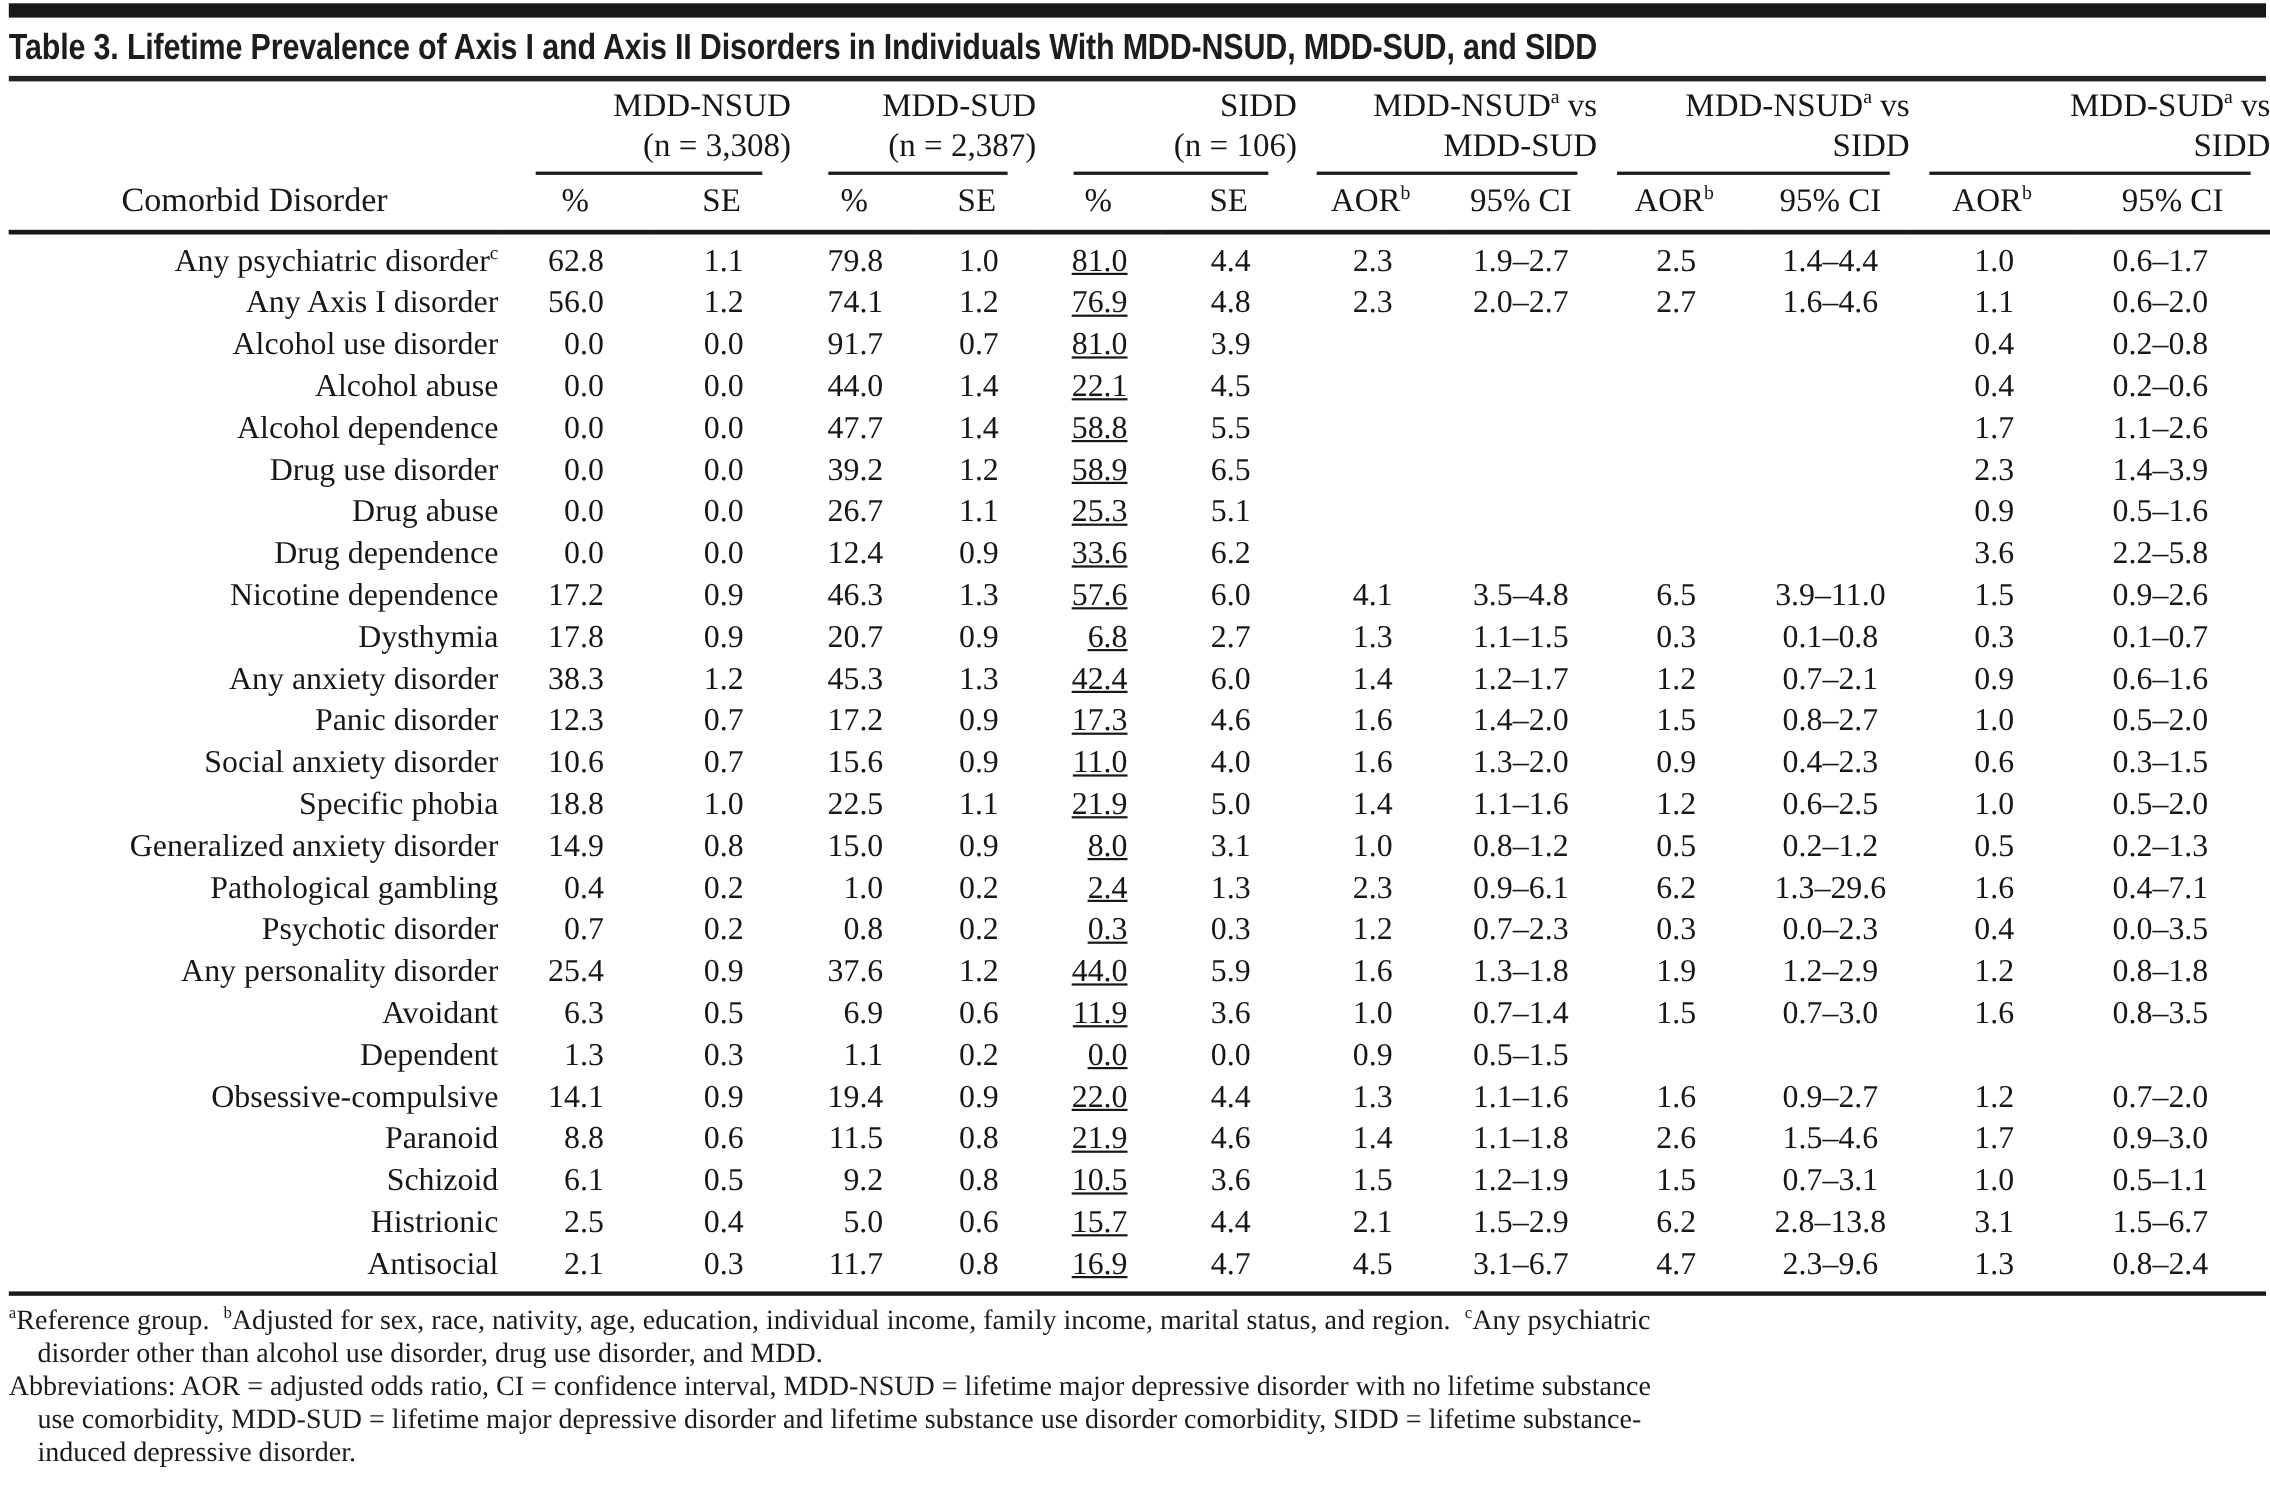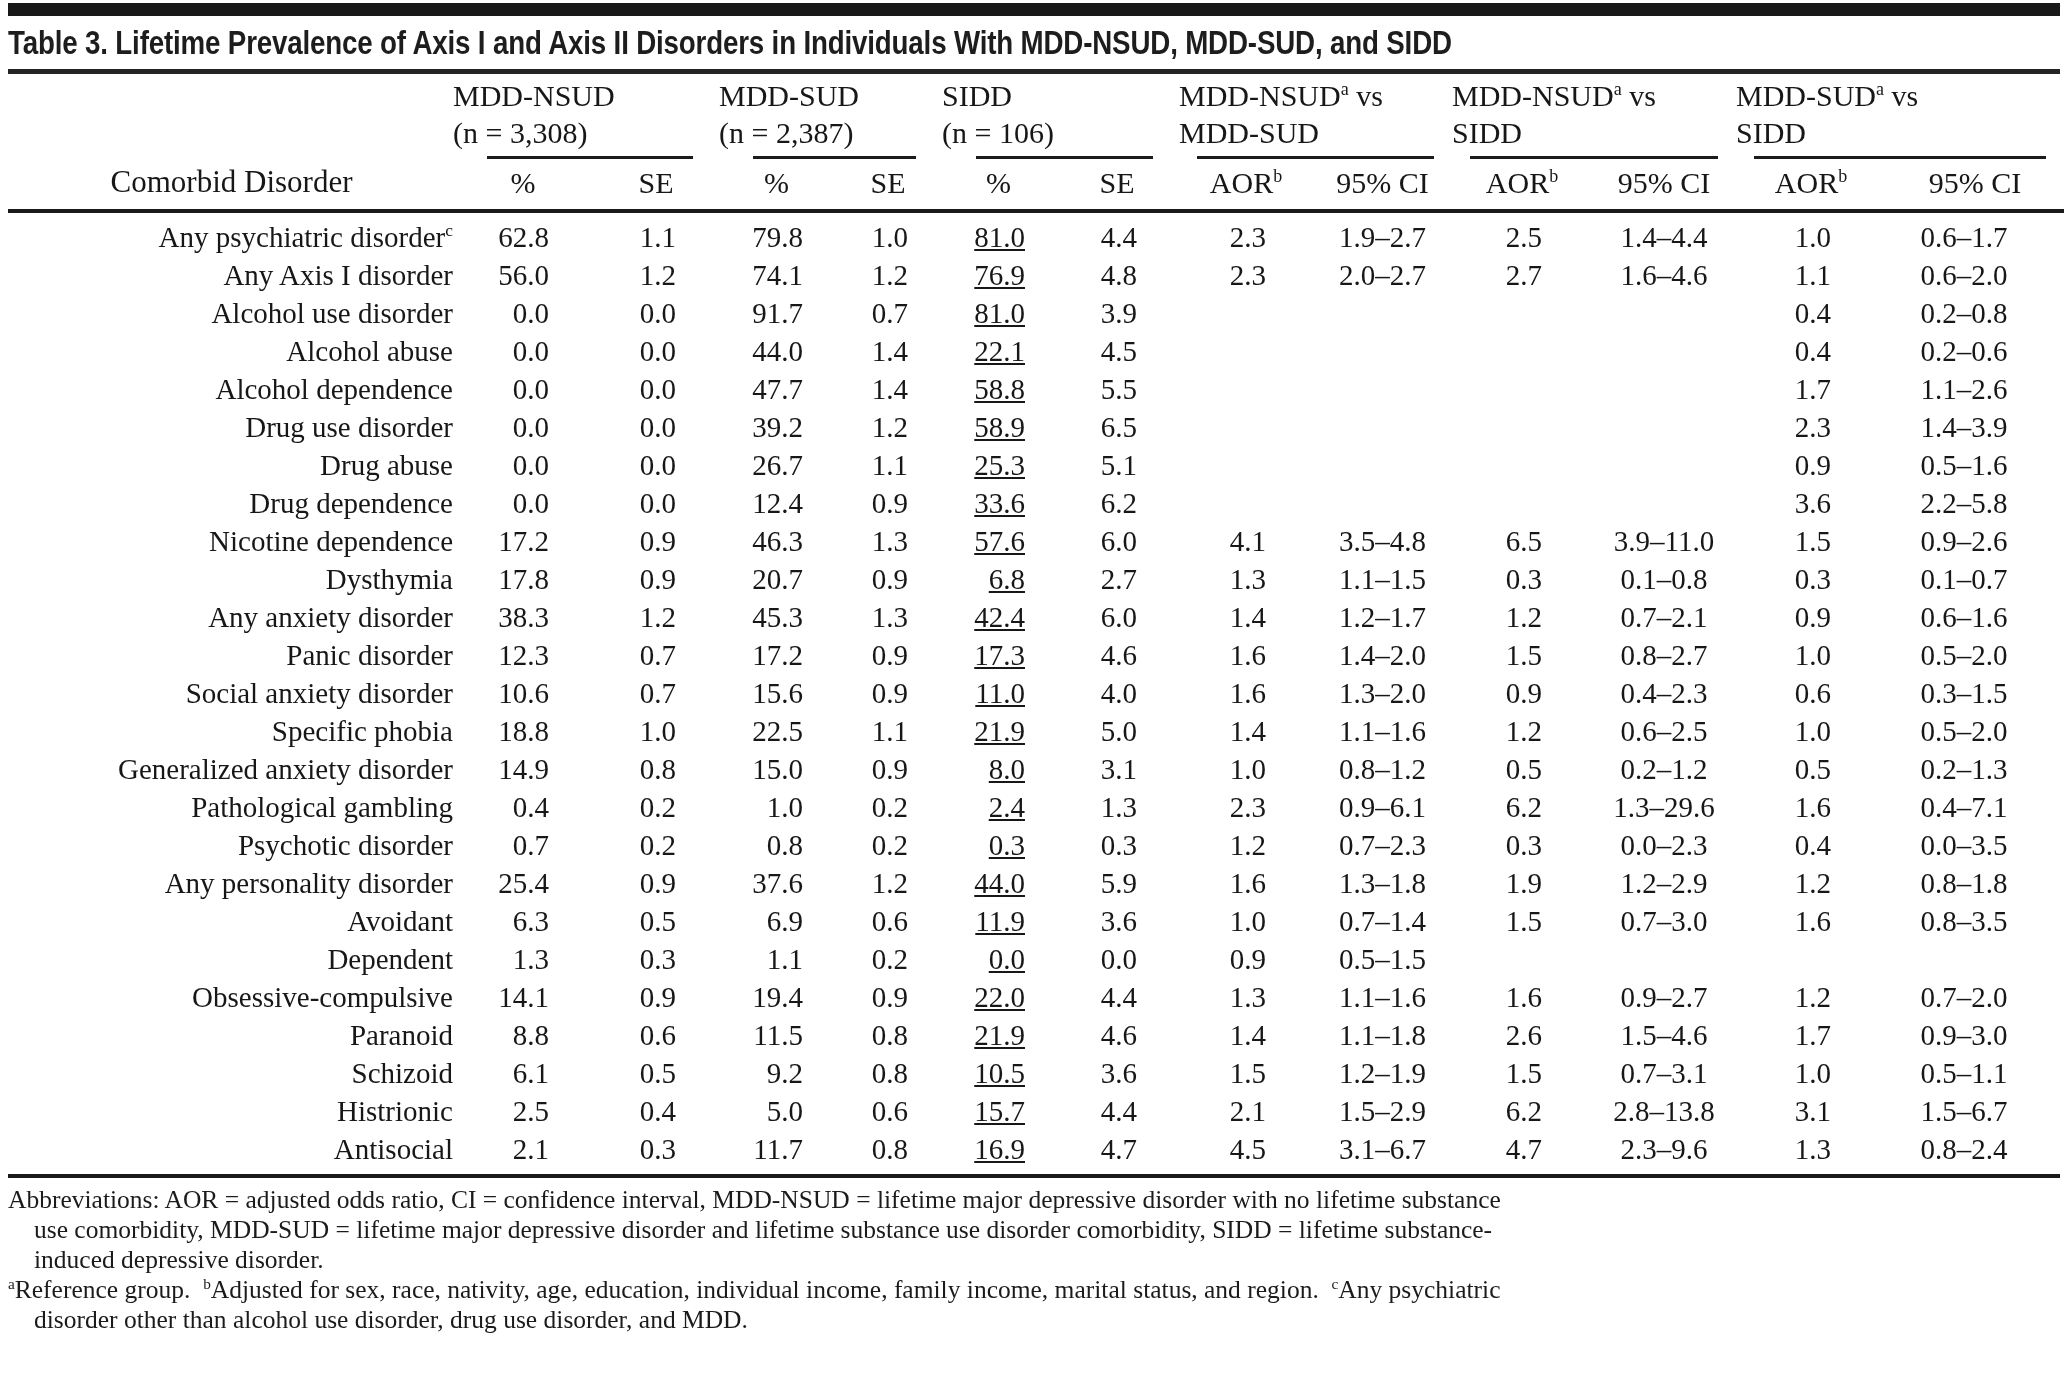--- a/index.html
+++ b/index.html
@@ -17,21 +17,21 @@
     white-space:nowrap;margin:8px 0 7px 0;
     transform:scaleX(0.84);transform-origin:0 50%;
     letter-spacing:-0.2px;
   }
   .title-rule{height:5px;background:#242424;margin-right:4px;}
 
   table{border-collapse:collapse;table-layout:fixed;margin-top:3px;}
   th,td{margin:0;padding:0;font-weight:normal;overflow:hidden;}
 
   
-  .grp{vertical-align:bottom;text-align:left;font-size:30px;line-height:37px;}
+  .grp{vertical-align:bottom;text-align:right;font-size:30px;line-height:37px;}
   .gl{height:3px;background:#1c1c1c;margin:5px 26px 0 34px;}
   .grp.cmp .gl{margin:5px 18px 0 18px;}
   .h-lbl{text-align:center;vertical-align:bottom;font-size:31px;padding:0 0 9px 2px;}
   .h-sub{text-align:center;vertical-align:bottom;font-size:30px;padding:7px 0 9px 0;}
   tr.subrow th{border-bottom:4px solid #1a1a1a;}
 
   
   tbody td{font-size:29px;line-height:38px;white-space:nowrap;}
   tbody tr:first-child td{padding-top:5px;}
   td.lbl{text-align:right;padding-left:2px;}
@@ -493,17 +493,17 @@
           <td class="c8">4.7</td>
           <td class="c9">2.3–9.6</td>
           <td class="c10">1.3</td>
           <td class="c11">0.8–2.4</td>
         </tr>
       </tbody>
   </table>
 
   <div class="body-rule"></div>
   <div class="footnotes" id="footnotes">
+      <p class="fn"><sup>a</sup>Reference group.  <sup>b</sup>Adjusted for sex, race, nativity, age, education, individual income, family income, marital status, and region.  <sup>c</sup>Any psychiatric disorder other than alcohol use disorder, drug use disorder, and MDD.</p>
       <p class="fn">Abbreviations: AOR = adjusted odds ratio, CI = confidence interval, MDD-NSUD = lifetime major depressive disorder with no lifetime substance use comorbidity, MDD-SUD = lifetime major depressive disorder and lifetime substance use disorder comorbidity, SIDD = lifetime substance-induced depressive disorder.</p>
-      <p class="fn"><sup>a</sup>Reference group.  <sup>b</sup>Adjusted for sex, race, nativity, age, education, individual income, family income, marital status, and region.  <sup>c</sup>Any psychiatric disorder other than alcohol use disorder, drug use disorder, and MDD.</p>
     </div>
 
 </div>
 
 </body></html>

